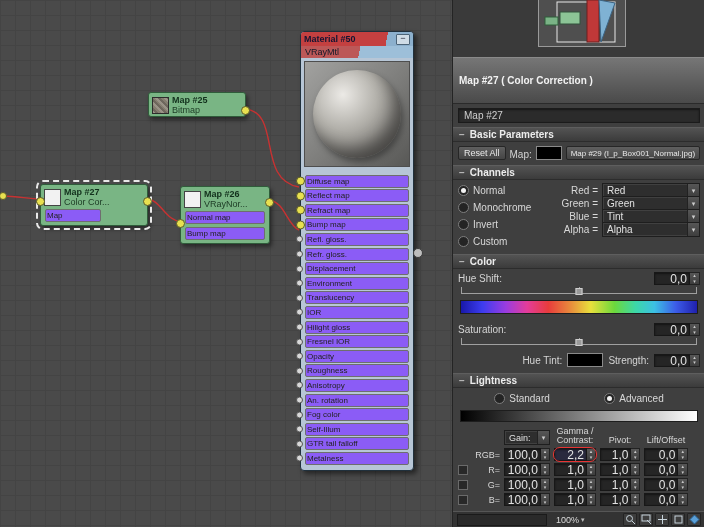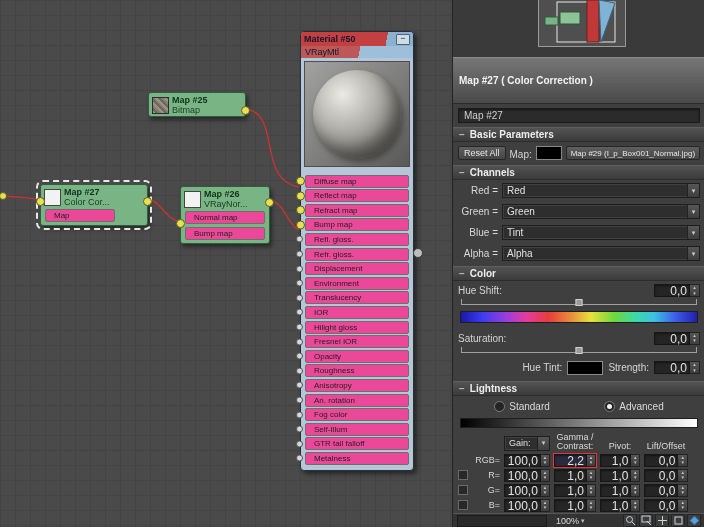--- a/index.html
+++ b/index.html
@@ -16,22 +16,22 @@
   .gnode{position:absolute;z-index:2;background:#79b584;border:1px solid #2f5c3a;border-radius:3px;
     box-shadow:2px 3px 4px rgba(0,0,0,.45);font-size:9px;color:#12301c;}
   .gnode.selected{outline:2px dashed #e8e8e8;outline-offset:2px;}
   .ghdr{display:flex;align-items:center;gap:3px;padding:2px 3px 1px;}
   .gcol{display:flex;flex-direction:column;line-height:10px;}
   .gtitle{font-weight:bold;}
   .gsub{color:#1c3a24;}
   .thumb{width:15px;height:15px;border:1px solid #2c2c2c;flex:0 0 auto;
     background:repeating-linear-gradient(45deg,#9a9387 0 2px,#6e675d 2px 4px,#857e70 4px 6px);}
   .swatch{width:15px;height:15px;border:1px solid #444;background:#f2f2f2;flex:0 0 auto;}
-  .slot-pill{height:11px;line-height:11px;background:#ec4899;border:1px solid #6e6e6e;border-radius:2px;
-    color:#222;font-size:8px;padding:0 8px;margin:1px 4px 3px;overflow:hidden;white-space:nowrap;}
+  .slot-pill{height:11px;line-height:11px;background:#8b5cf6;border:1px solid #6e6e6e;border-radius:2px;
+    color:#222;font-size:8px;padding:0 1px;margin:1px 4px 3px;overflow:hidden;white-space:nowrap;}
   .slot-pill.narrow{width:52px;}
   .dot{position:absolute;width:7px;height:7px;border-radius:50%;background:#e8e050;border:1px solid #5a5a2a;z-index:3;}
   .dot.l{left:-5px;} .dot.r{right:-5px;}
 
   
   .mnode{position:absolute;left:300px;top:31px;width:112px;z-index:2;background:#b7c6d6;
     border:1px solid #20303c;border-radius:4px;box-shadow:3px 3px 5px rgba(0,0,0,.5);}
   .mt1{display:flex;justify-content:space-between;align-items:center;border-radius:3px 3px 0 0;
     background:linear-gradient(100deg,#c44040 76%,#8cb0cd 76%);padding:2px 3px;height:10px;}
   .mt1 .gtitle{color:#141432;font-size:9px;}
@@ -74,38 +74,38 @@
     font-family:"Liberation Sans",sans-serif;white-space:nowrap;}
   .basic-row{display:flex;align-items:flex-end;gap:4px;padding:4px 5px 5px;}
   .swatch-blk{width:24px;height:12px;background:#000;border:1px solid #8a8a8a;flex:0 0 auto;}
   .map-btn{flex:1;font-size:8px;overflow:hidden;padding:0 2px;}
 
   .channels{display:flex;padding:4px 5px 6px;gap:4px;}
   .ch-left{width:96px;display:flex;flex-direction:column;gap:4px;}
   .radio{display:flex;align-items:center;gap:4px;height:13px;}
   .rb{width:9px;height:9px;border-radius:50%;background:#242424;border:1px solid #7e7e7e;position:relative;flex:0 0 auto;}
   .rb.sel::after{content:"";position:absolute;left:2px;top:2px;width:5px;height:5px;border-radius:50%;background:#f2f2f2;}
-  .ch-right{flex:1;display:flex;flex-direction:column;gap:8px;}
+  .ch-right{flex:1;display:flex;flex-direction:column;gap:0;}
   .ch-row{display:flex;align-items:center;gap:4px;height:13px;}
   .ch-lbl{width:40px;text-align:right;}
   .dd{flex:1;display:flex;justify-content:space-between;align-items:center;height:13px;
     background:#2e2e2e;border:1px solid #1e1e1e;box-shadow:inset 0 0 0 1px #404040;color:#e0e0e0;padding-left:4px;}
   .dd-ar{width:11px;height:100%;background:linear-gradient(#565656,#3e3e3e);border-left:1px solid #222;
     font-size:7px;color:#ccc;display:flex;align-items:center;justify-content:center;}
 
   .srow{display:flex;align-items:center;gap:4px;padding:3px 5px 1px;}
   .srow .grow{flex:1;}
   .spin{display:inline-flex;height:13px;flex:0 0 auto;}
   .spin .sv{width:30px;background:#252525;border:1px solid #171717;box-shadow:inset 0 1px 2px rgba(0,0,0,.5);
     color:#e2e2e2;font-size:12px;line-height:12px;text-align:right;padding:0 2px;}
   .spin.wide .sv{width:34px;}
   .spin .sa{width:9px;display:flex;flex-direction:column;background:linear-gradient(#565656,#3d3d3d);
     border:1px solid #222;border-left:none;}
   .spin .sa i{font-style:normal;font-size:5px;line-height:5.5px;text-align:center;color:#c8c8c8;}
-  .spin.hl{outline:1px solid #e83434;outline-offset:0px;border-radius:0;}
+  .spin.hl{outline:1px solid #e83434;outline-offset:0px;border-radius:6px;}
   .spin.hl .sv{background:#2a2a3e;}
   .track{height:6px;margin:1px 8px 4px;border-left:1px solid #a0a0a0;border-right:1px solid #a0a0a0;
     border-bottom:1px solid #a0a0a0;position:relative;}
   .track::before{content:"";position:absolute;left:50%;top:0;width:1px;height:6px;background:#a0a0a0;}
   .track::after{content:"";position:absolute;left:50%;bottom:-2px;width:5px;height:5px;background:#9a9a9a;
     border:1px solid #d0d0d0;transform:translateX(-50%);}
   .rainbow{height:12px;margin:2px 7px 6px;border:1px solid #1d1d1d;
     background:linear-gradient(90deg,#1818a8 0%,#3c3cee 9%,#9a3ce0 19%,#e43c9a 28%,#e83c3c 37%,#e8883c 46%,#e8e03c 55%,#6cd83c 65%,#3cd8a8 74%,#3cc0e4 82%,#3c5ce8 91%,#2020ac 100%);}
   .tint-row{display:flex;align-items:center;gap:5px;padding:4px 5px 6px;justify-content:flex-end;}
   .swatch-tint{width:34px;height:12px;background:#000;border:1px solid #8a8a8a;}
@@ -303,20 +303,38 @@
       <span class="lbl">Map:</span>
       <span class="swatch-blk"></span>
       <button class="btn map-btn">Map #29 (I_p_Box001_Normal.jpg)</button>
     </div>
 
     <div class="roll-h">
       <span class="col">−</span>
       <span>Channels</span>
     </div>
     <div class="channels">
+      <div class="ch-left">
+        <label class="radio">
+            <span class="rb sel"></span>
+            <span>Normal</span>
+          </label>
+        <label class="radio">
+            <span class="rb"></span>
+            <span>Monochrome</span>
+          </label>
+        <label class="radio">
+            <span class="rb"></span>
+            <span>Invert</span>
+          </label>
+        <label class="radio">
+            <span class="rb"></span>
+            <span>Custom</span>
+          </label>
+      </div>
       <div class="ch-right">
         <div class="ch-row">
             <span class="ch-lbl">Red =</span>
             <div class="dd">
               <span>Red</span>
               <span class="dd-ar">▾</span>
             </div>
           </div>
         <div class="ch-row">
             <span class="ch-lbl">Green =</span>

